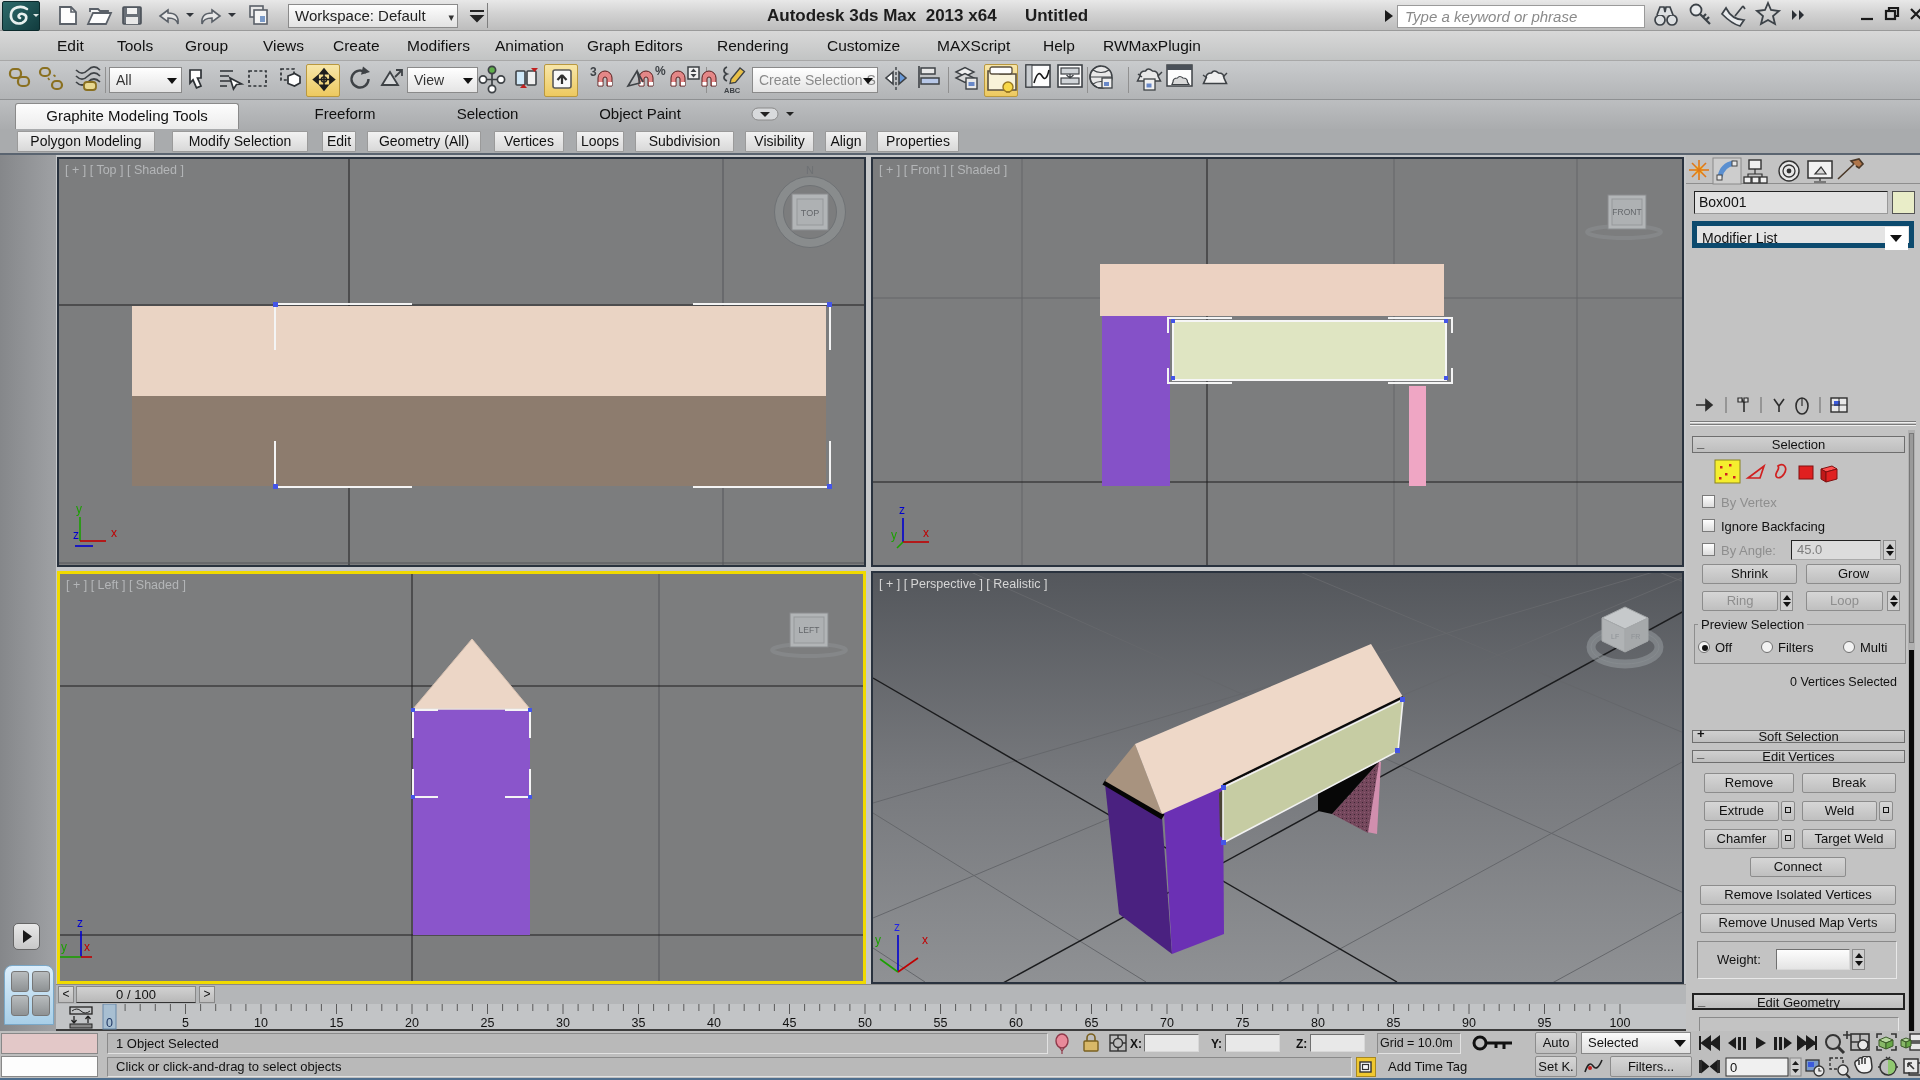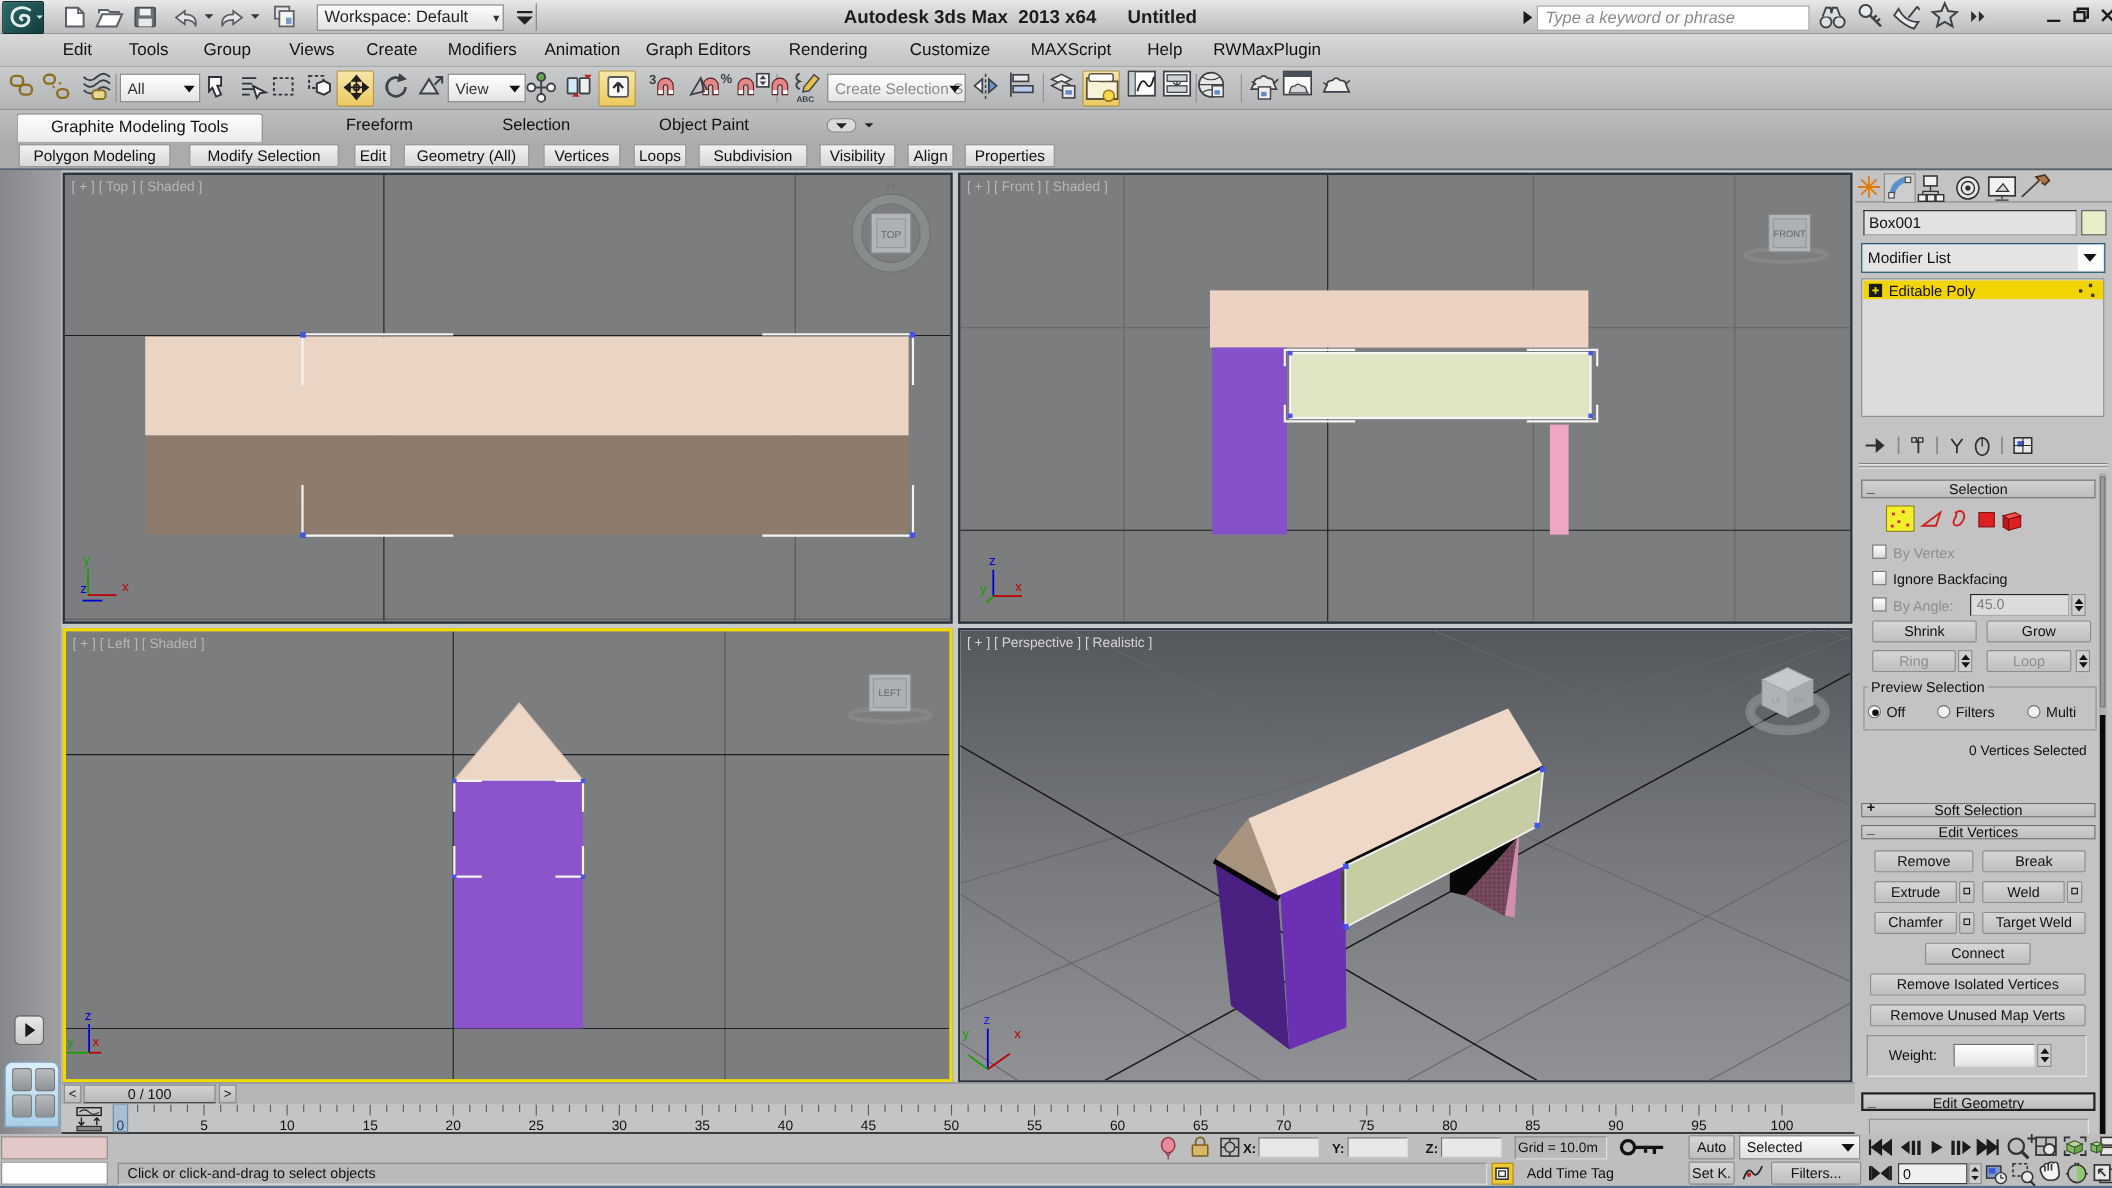--- a/index.html
+++ b/index.html
@@ -562,38 +562,25 @@
         <circle cx="103" cy="16" r="10" fill="#e8e8e8" stroke="#333" stroke-width="1.4"></circle>
           <circle cx="103" cy="16" r="6" fill="none" stroke="#333" stroke-width="1.3"></circle>
           <circle cx="103" cy="16" r="2.4" fill="#333"></circle>
         <rect x="122" y="6" width="24" height="17" fill="#f2f2f2" stroke="#333" stroke-width="1.5"></rect>
           <path d="M129 19 l6-7 5 7 z M134 23 v3 m-6 1 h12" fill="#d8d8d8" stroke="#333" stroke-width="1.2"></path>
         <path d="M152 24 L168 9 m0 0 l-3-3 8-2 4 5 -4 4 -3-2" fill="#b0764a" stroke="#4a3828" stroke-width="1.6"></path>
       </g>
     </svg>
     <div class="white-field" style="left:8px;top:36px;width:194px;height:23px;background:#e2e2e2;border-color:#222 #999 #999 #222;font-size:14px;color:#111;line-height:21px;padding-left:4px">Box001</div>
     <div class="abs" style="left:206px;top:36px;width:23px;height:23px;background:#e9edc8;border:1px solid #555"></div>
-    <div class="abs" style="left:6px;top:66px;width:222px;height:27px;background:#e4e4e4;border:1px solid #0c4a6e;font-size:14px;color:#111;line-height:25px;padding-left:5px">Modifier List
+    <div class="abs" style="left:6px;top:66px;width:222px;height:27px;background:#e4e4e4;border:5px solid #0c4a6e;font-size:14px;color:#111;line-height:25px;padding-left:5px">Modifier List
       <span class="abs" style="right:1px;top:1px;width:23px;height:23px;background:#fff"></span>
       <svg class="abs" width="23" height="23" style="right:1px;top:1px">
           <path d="M5 8 l6 7 6-7 z" fill="#111"></path>
         </svg>
-    </div>
-    <div class="abs" style="left:6px;top:98px;width:221px;height:126px;background:#dcdcdc;border:1px solid #8a8a8a">
-      <div class="abs" style="left:1px;top:1px;width:218px;height:17px;background:#f2d500"></div>
-      <svg class="abs" width="219" height="19" style="left:1px;top:1px">
-        <rect x="5" y="3" width="12" height="12" fill="#1a1a1a"></rect>
-          <path d="M8 9 h6 M11 6 v6" stroke="#f2d500" stroke-width="1.6"></path>
-        <text x="23" y="14" font-size="13.5" fill="#111">Editable Poly</text>
-        <g fill="#333">
-            <rect x="196" y="8" width="3" height="3"></rect>
-            <rect x="205" y="3" width="3" height="3"></rect>
-            <rect x="207" y="12" width="3" height="3"></rect>
-          </g>
-      </svg>
     </div>
     <svg class="abs" width="234" height="24" style="left:0;top:238px">
       <g stroke="#2e2e2e" stroke-width="1.6" fill="#d8d8d8">
         <path d="M10 12 h10 M20 7 v10 l6-5 z" fill="#2e2e2e"></path>
         <line x1="40" y1="4" x2="40" y2="20" stroke="#8a8a8a"></line>
         <path d="M55 5 l3 5 v9 M61 5 l-3 5" fill="none"></path>
           <path d="M52 5 h4 v4 h-4 z M58 5 h4 v4 h-4 z" stroke-width="1.2"></path>
         <line x1="75" y1="4" x2="75" y2="20" stroke="#8a8a8a"></line>
         <path d="M88 6 l5 7 5-7 m-5 7 v6" fill="none"></path>
         <ellipse cx="116" cy="13" rx="6" ry="8" fill="none"></ellipse>
@@ -818,20 +805,21 @@
       <g transform="translate(14,3)" stroke="#222" fill="none" stroke-width="1.3">
         <rect x="0" y="0" width="22" height="7"></rect>
           <path d="M2 4 q5-4 9 0 t9 0" stroke-width="1"></path>
         <path d="M4 9 v7 m0 0 l-2.5-3 m2.5 3 l2.5-3 M18 16 v-7 m0 0 l-2.5 3 m2.5-3 l2.5 3"></path>
         <rect x="0" y="17" width="22" height="4" fill="#888" stroke-width="1"></rect>
       </g>
     </svg>
   </div>
   <div id="statusrow1">
     <div class="abs" style="left:1px;top:2px;width:97px;height:21px;background:#e3c8c8;border:1px solid #888"></div>
+    <div class="sunken" style="left:107px;top:2px;width:941px;height:21px;font-size:13px;color:#111;line-height:19px;padding-left:8px">1 Object Selected</div>
     <svg class="abs" width="330" height="25" style="left:1050px;top:0">
       <ellipse cx="12" cy="10" rx="6" ry="7" fill="#e88a9a" stroke="#90394a" stroke-width="1.4"></ellipse>
         <path d="M10 17 l2 3 2-3 M12 20 v3" stroke="#90394a" stroke-width="1.2" fill="none"></path>
       <g transform="translate(30,0)">
           <rect x="4" y="10" width="14" height="10" rx="1" fill="#d8b868" stroke="#7a6020" stroke-width="1.4"></rect>
           <path d="M7 10 v-3 a4 4 0 0 1 8 0 v3" fill="none" stroke="#7a6020" stroke-width="1.6"></path>
         </g>
       <g transform="translate(57,0)" stroke="#333" stroke-width="1.4" fill="none">
           <rect x="3" y="4" width="16" height="16"></rect>
           <circle cx="11" cy="12" r="4.5"></circle>

